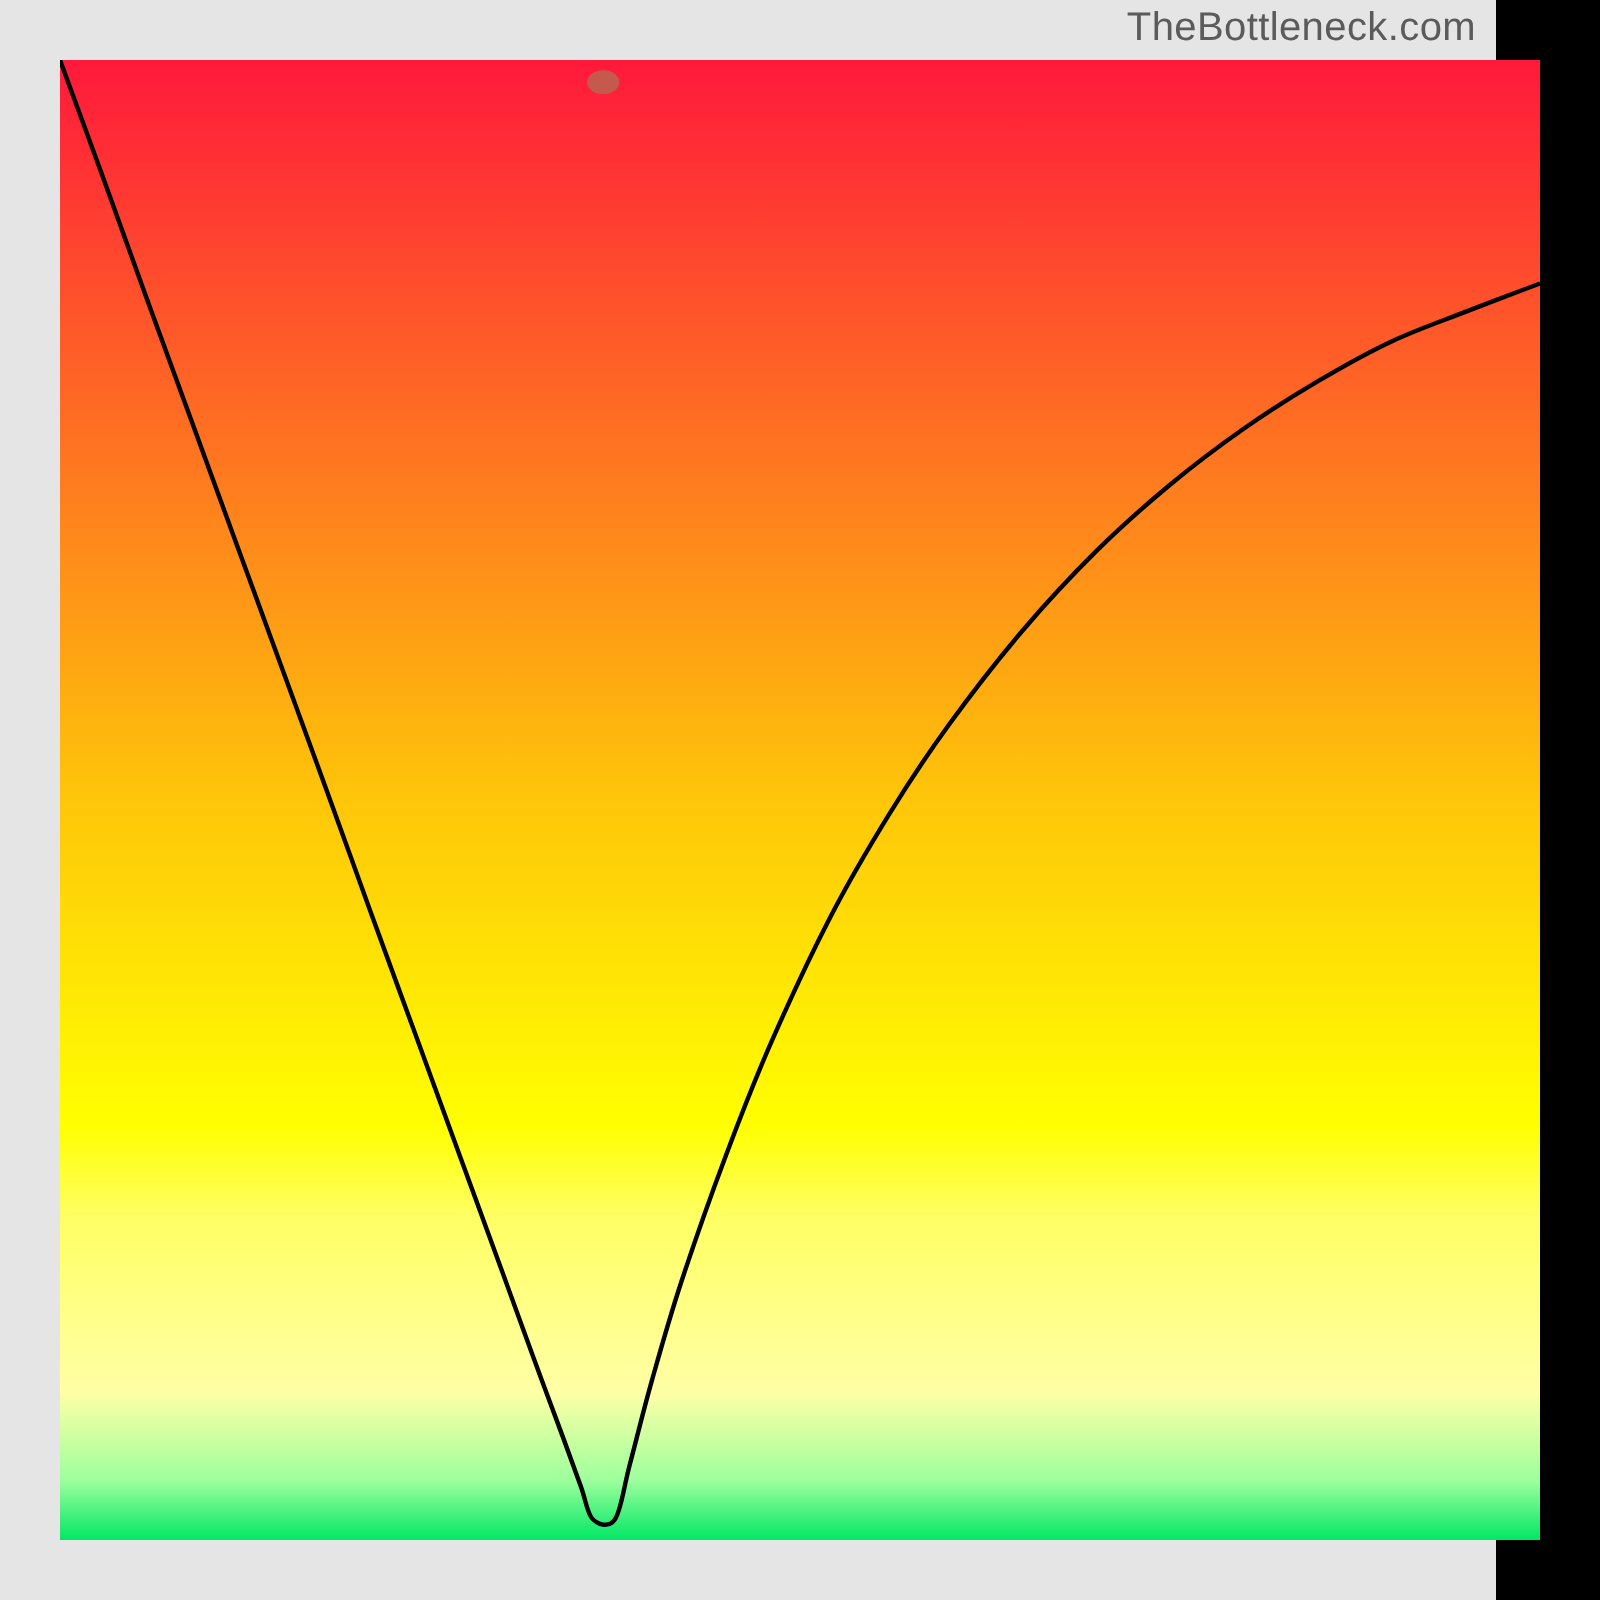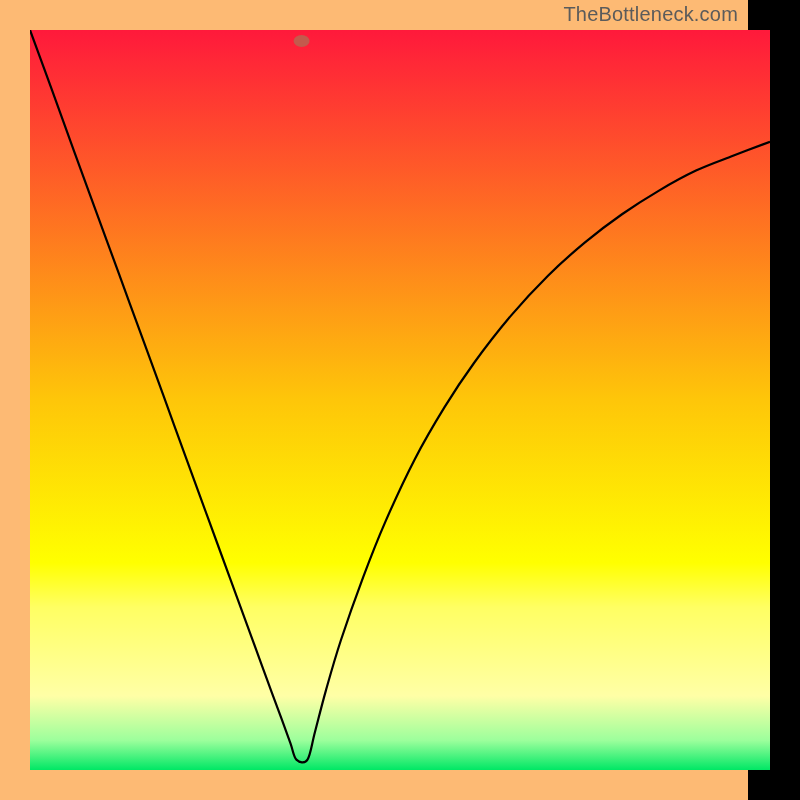--- a/index.html
+++ b/index.html
@@ -10,21 +10,21 @@
     background: #000;
     overflow: hidden;
     font-family: Arial, Helvetica, sans-serif;
   }
   .frame {
     position: absolute;
     top: 0;
     left: 0;
     width: 748px;
     height: 800px;
-    background: #fdba74;
+    background: #e5e5e5;
   }
   .watermark {
     position: absolute;
     top: 3px;
     right: 10px;
     color: #5b5b5b;
     font-size: 20px;
     font-weight: 400;
     letter-spacing: 0.2px;
   }

